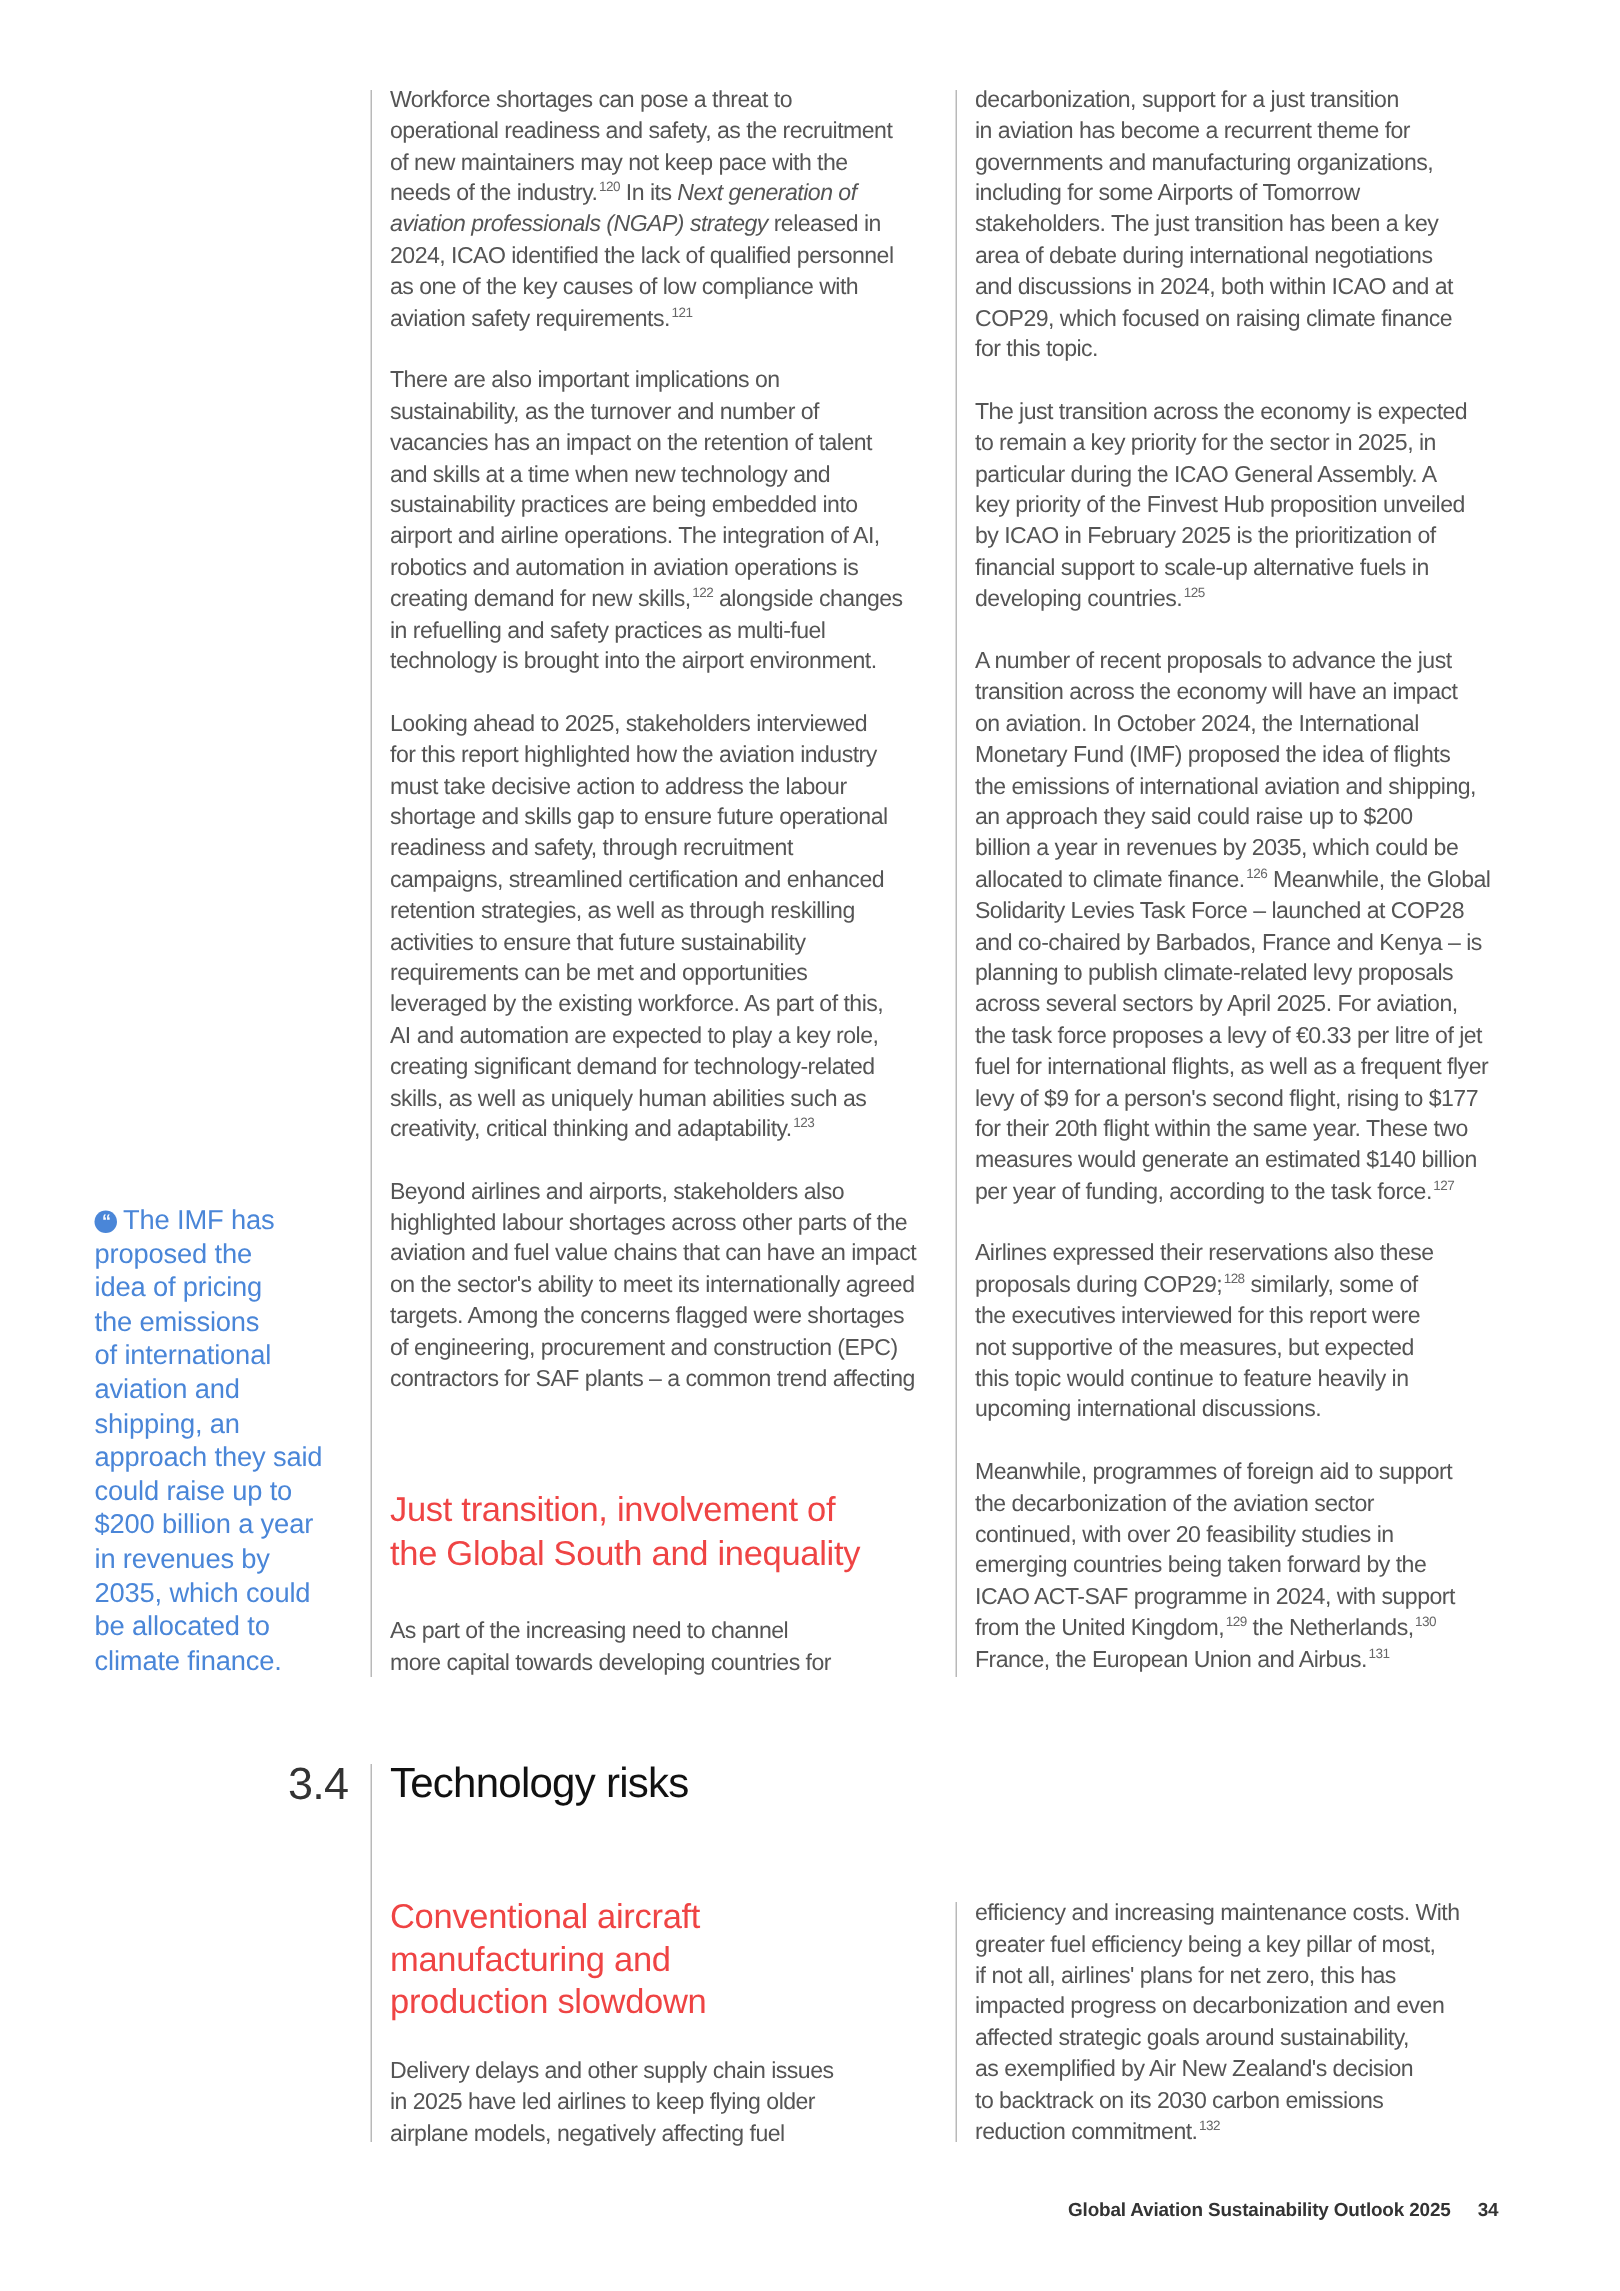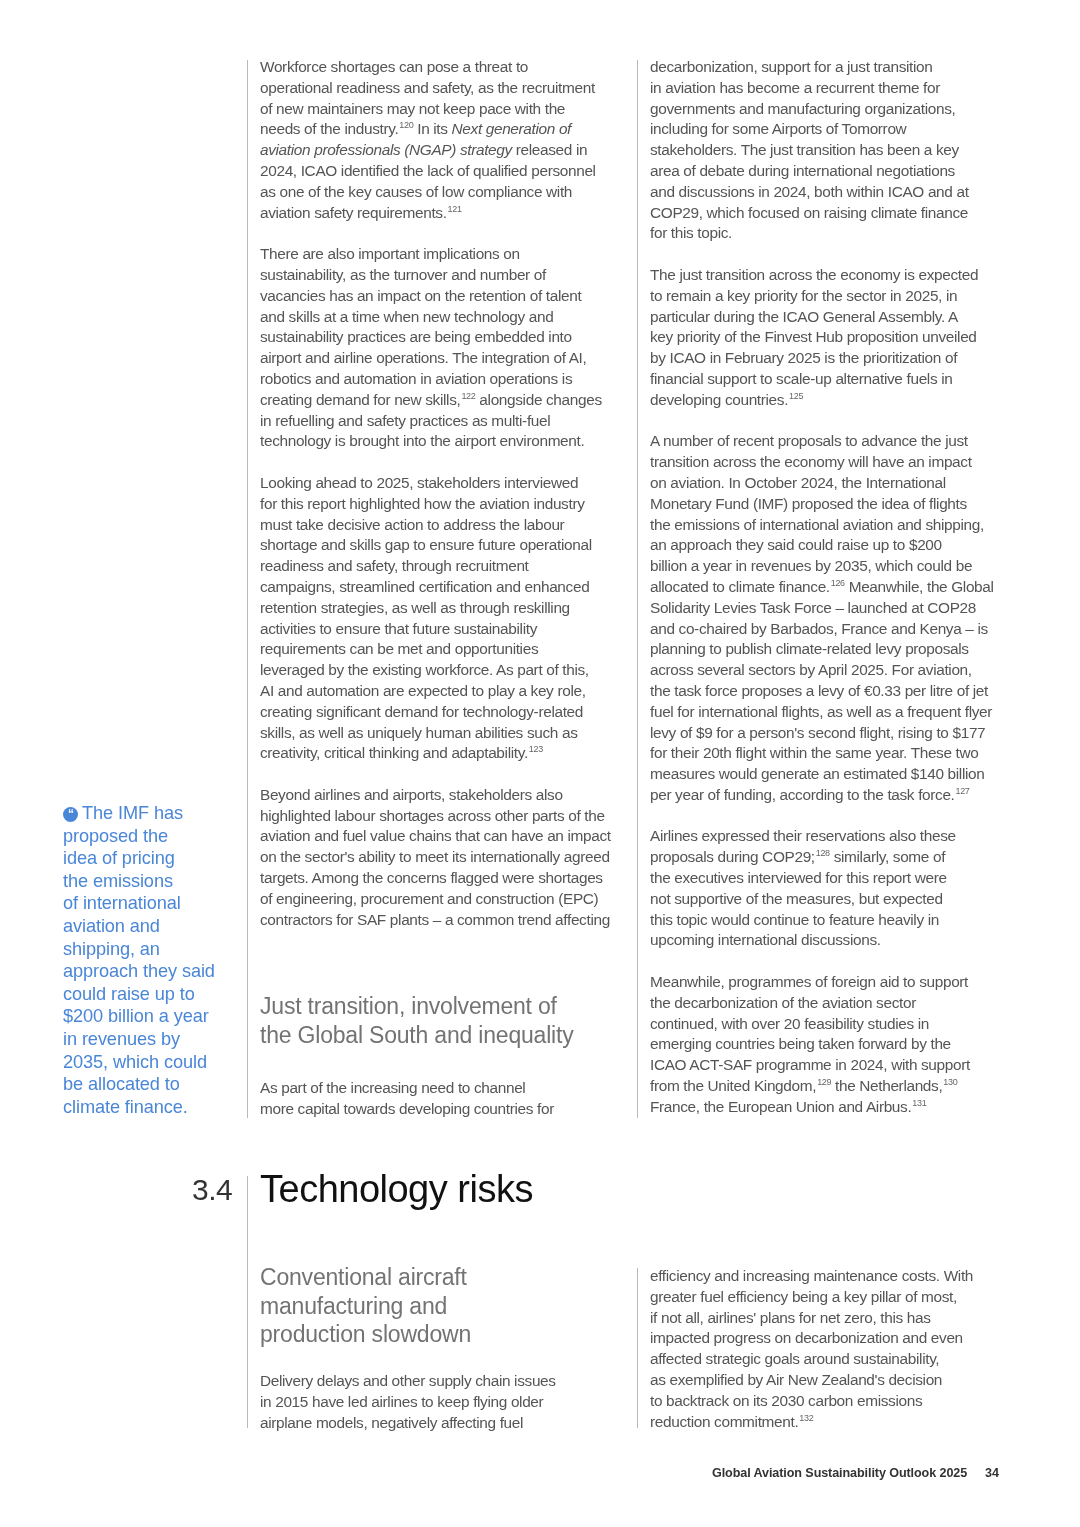--- a/index.html
+++ b/index.html
@@ -10,24 +10,24 @@
   .col { position:absolute; color:#555555; font-size:15.4px; line-height:20.8px; letter-spacing:-0.35px; }
   .col .line { display:block; white-space:nowrap; height:20.8px; }
   .col .gap { display:block; height:20.8px; }
   sup { font-size:9px; line-height:0; vertical-align:6px; margin-left:1px; color:#666; }
   .callout { position:absolute; left:63px; top:802px; width:175px; color:#4a86d8;
              font-size:18.2px; line-height:22.6px; letter-spacing:-0.1px; }
   .callout .line { display:block; white-space:nowrap; }
   .qicon { display:inline-block; width:15px; height:15px; border-radius:50%; background:#4a86d8;
            color:#fff; font-size:12px; line-height:15px; text-align:center; font-weight:bold;
            vertical-align:1px; margin-right:4px; letter-spacing:-1px; }
-  .h2 { position:absolute; color:#737373; font-size:23px; line-height:28.5px; letter-spacing:-0.2px; }
+  .h2 { position:absolute; color:#ef4444; font-size:23px; line-height:28.5px; letter-spacing:-0.2px; }
   .h2 .line { display:block; white-space:nowrap; }
   .secnum { position:absolute; left:192px; top:1172px; font-size:30px; color:#333; line-height:36px; letter-spacing:-0.5px; }
-  .sectitle { position:absolute; left:260px; top:1170px; font-size:38px; color:#111; line-height:38px; letter-spacing:-0.5px; }
+  .sectitle { position:absolute; left:260px; top:1170px; font-size:28px; color:#111; line-height:38px; letter-spacing:-0.5px; }
   .footer { position:absolute; top:1466px; left:712px; font-size:12.6px; color:#333; letter-spacing:-0.1px; white-space:nowrap;font-weight:bold; }
   .footer .pnum { margin-left:18px; }
   em { font-style:italic;text-align:right; }
 </style>
 </head>
 <body>
 
 <div class="page">
 
   <div class="rule" style="left:247px; top:60px; height:1058px;"></div>
@@ -183,21 +183,21 @@
   <div class="sectitle">Technology risks</div>
 
   <div class="h2" style="left:260px; top:1263px;">
     <span class="line">Conventional aircraft</span>
     <span class="line">manufacturing and</span>
     <span class="line">production slowdown</span>
   </div>
 
   <div class="col" style="left:260px; top:1371px; width:370px;">
     <span class="line">Delivery delays and other supply chain issues</span>
-    <span class="line">in 2015 have led airlines to keep flying older</span>
+    <span class="line">in 2025 have led airlines to keep flying older</span>
     <span class="line">airplane models, negatively affecting fuel</span>
   </div>
 
   <div class="col" style="left:650px; top:1266px; width:380px;">
     <span class="line">efficiency and increasing maintenance costs. With</span>
     <span class="line">greater fuel efficiency being a key pillar of most,</span>
     <span class="line">if not all, airlines' plans for net zero, this has</span>
     <span class="line">impacted progress on decarbonization and even</span>
     <span class="line">affected strategic goals around sustainability,</span>
     <span class="line">as exemplified by Air New Zealand's decision</span>

